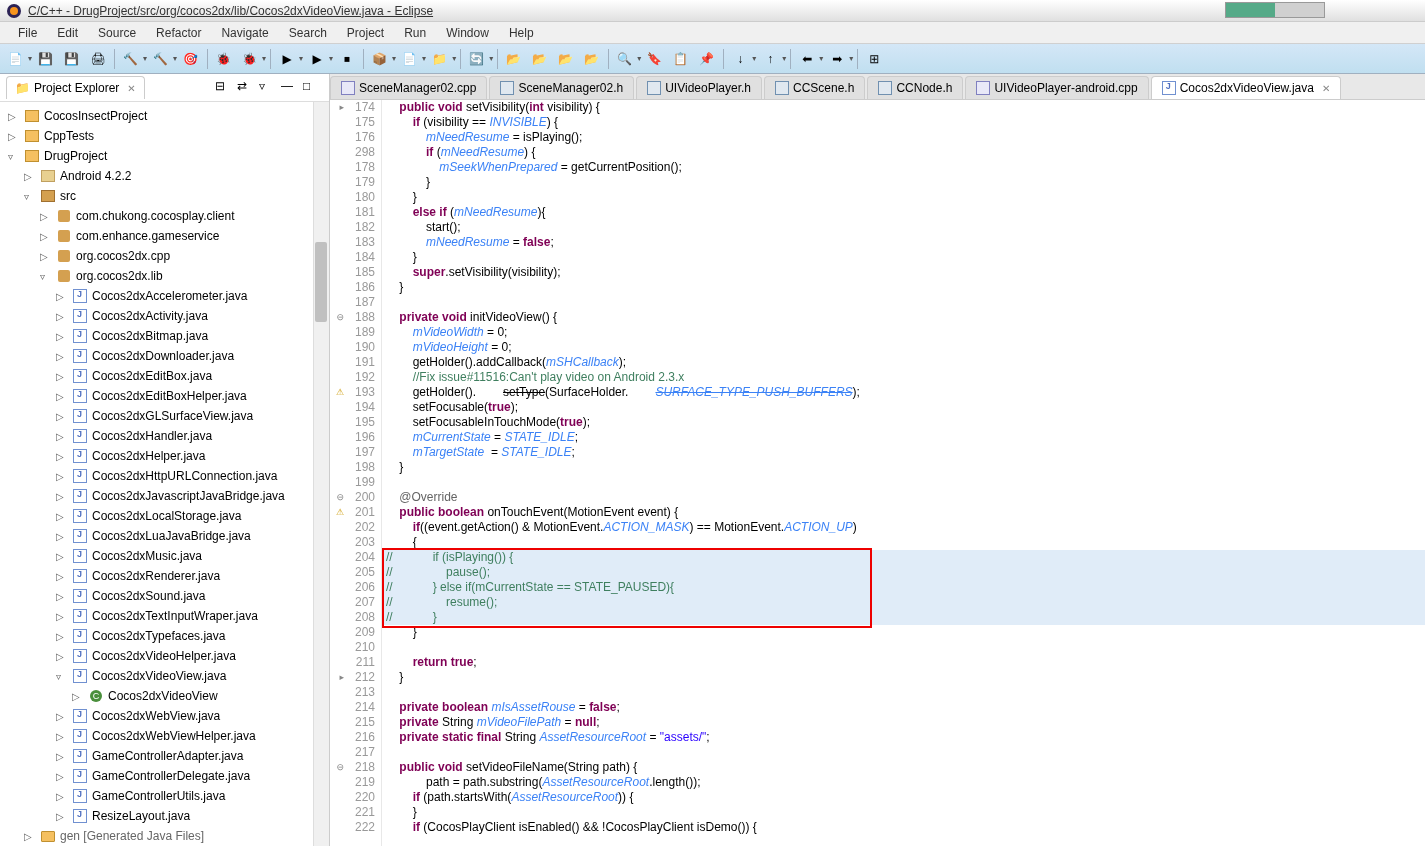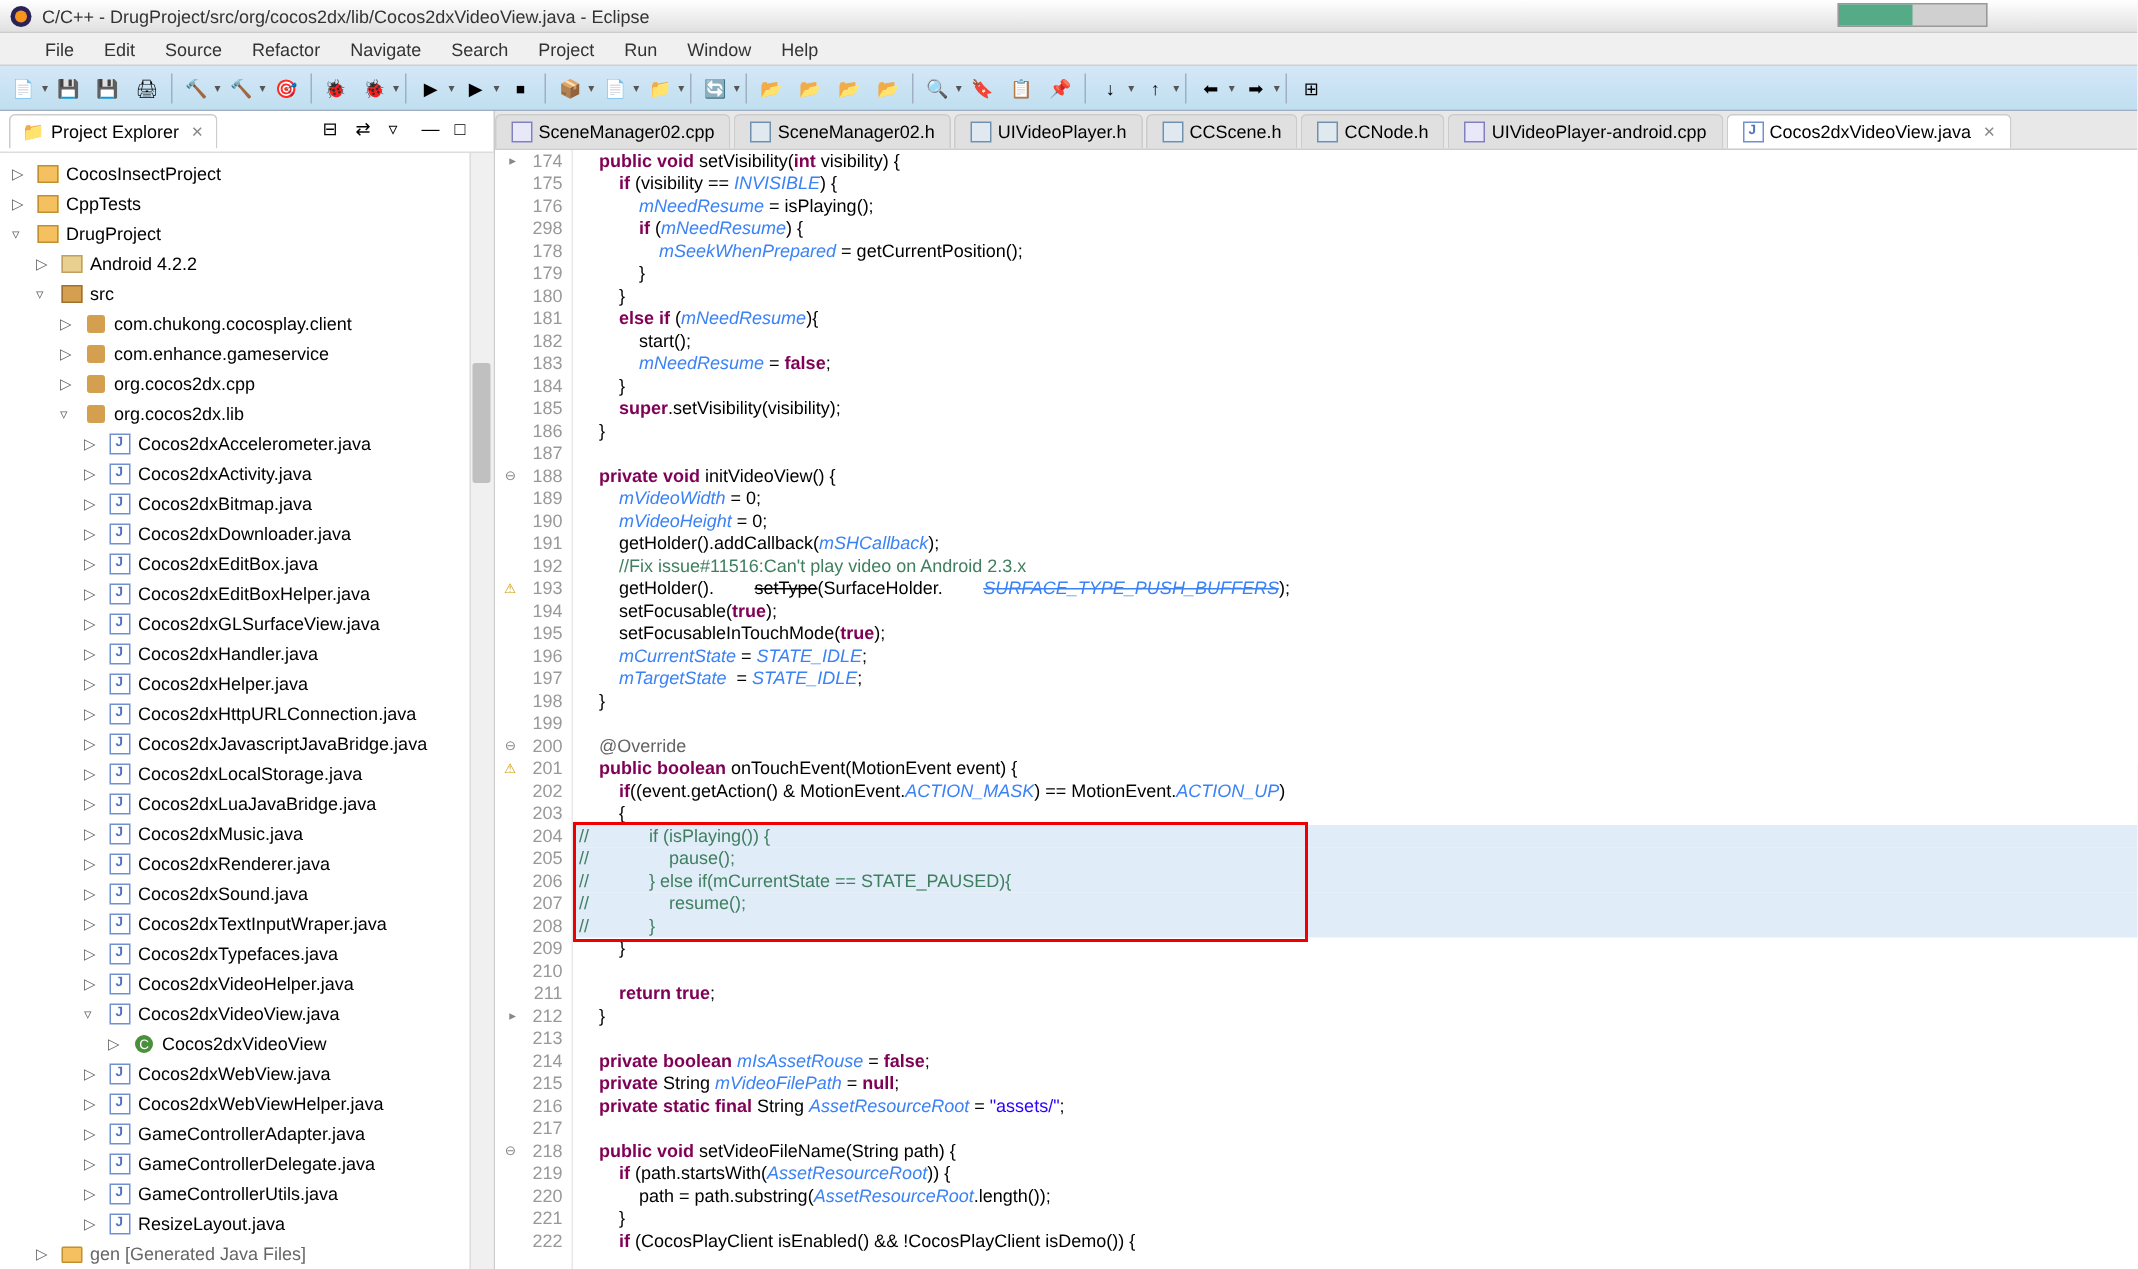--- a/index.html
+++ b/index.html
@@ -1,23 +1,23 @@
 <!DOCTYPE html>
 <html><head>
 <meta charset="utf-8">
 <style>
 * { margin: 0; padding: 0; box-sizing: border-box; font-family: Tahoma, sans-serif; font-size: 12px; }
 body { background: #f0f0f0; overflow: hidden; }
 .titlebar { height: 22px; background: linear-gradient(#fff, #e0e0e0); display: flex; align-items: center; padding: 0 6px; border-bottom: 1px solid #ccc; }
 .titlebar .eclipse-icon { width: 16px; height: 16px; margin-right: 6px; }
-.titlebar .title { color: #333; }
+.titlebar .title { color: #333; text-decoration: underline; }
 .heap-monitor { position: absolute; right: 100px; top: 2px; width: 100px; height: 16px; background: #d0d0d0; border: 1px solid #999; }
 .heap-monitor .bar { width: 50%; height: 100%; background: #5a8; }
 
-.menubar { height: 22px; background: #f0f0f0; display: flex; align-items: center; padding: 0 20px; border-bottom: 1px solid #d0d0d0; }
+.menubar { height: 22px; background: #f0f0f0; display: flex; align-items: center; padding: 0 8px; border-bottom: 1px solid #d0d0d0; }
 .menubar .menu-item { padding: 3px 10px; color: #333; cursor: default; }
 
 .toolbar { height: 30px; background: linear-gradient(#d4e7f7, #c0dff0); display: flex; align-items: center; padding: 0 4px; border-bottom: 1px solid #a0b0c0; gap: 2px; }
 .toolbar .tb-button { width: 24px; height: 24px; display: flex; align-items: center; justify-content: center; cursor: default; border-radius: 2px; }
 .toolbar .sep { width: 1px; height: 20px; background: #a0b0c0; margin: 0 2px; }
 .toolbar .dd-arrow { font-size: 8px; color: #555; margin-left: -2px; }
 
 .main-area { display: flex; height: calc(100vh - 74px); }
 
 .explorer-panel { width: 330px; background: #fff; border-right: 1px solid #ccc; display: flex; flex-direction: column; }
@@ -564,20 +564,20 @@
           <div class="code-line">        }</div>
           <div class="code-line">        </div>
           <div class="code-line">        <span class="kw">return</span> <span class="kw">true</span>;</div>
           <div class="code-line">    }</div>
           <div class="code-line">    </div>
           <div class="code-line">    <span class="kw">private</span> <span class="kw">boolean</span> <span class="fld">mIsAssetRouse</span> = <span class="kw">false</span>;</div>
           <div class="code-line">    <span class="kw">private</span> String <span class="fld">mVideoFilePath</span> = <span class="kw">null</span>;</div>
           <div class="code-line">    <span class="kw">private static final</span> String <span class="fld">AssetResourceRoot</span> = <span class="str">"assets/"</span>;</div>
           <div class="code-line">    </div>
           <div class="code-line">    <span class="kw">public</span> <span class="kw">void</span> setVideoFileName(String path) {</div>
+          <div class="code-line">            path = path.substring(<span class="fld">AssetResourceRoot</span>.length());</div>
           <div class="code-line">        <span class="kw">if</span> (path.startsWith(<span class="fld">AssetResourceRoot</span>)) {</div>
-          <div class="code-line">            path = path.substring(<span class="fld">AssetResourceRoot</span>.length());</div>
           <div class="code-line">        }</div>
           <div class="code-line">        <span class="kw">if</span> (CocosPlayClient isEnabled() &amp;&amp; !CocosPlayClient isDemo()) {</div>
         </div>
     </div>
   </div>
 </div>
 
 </body></html>

